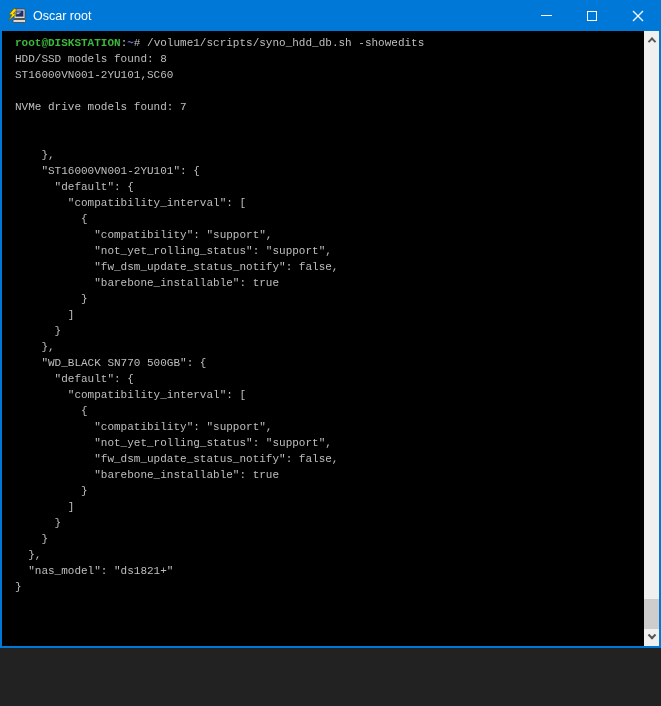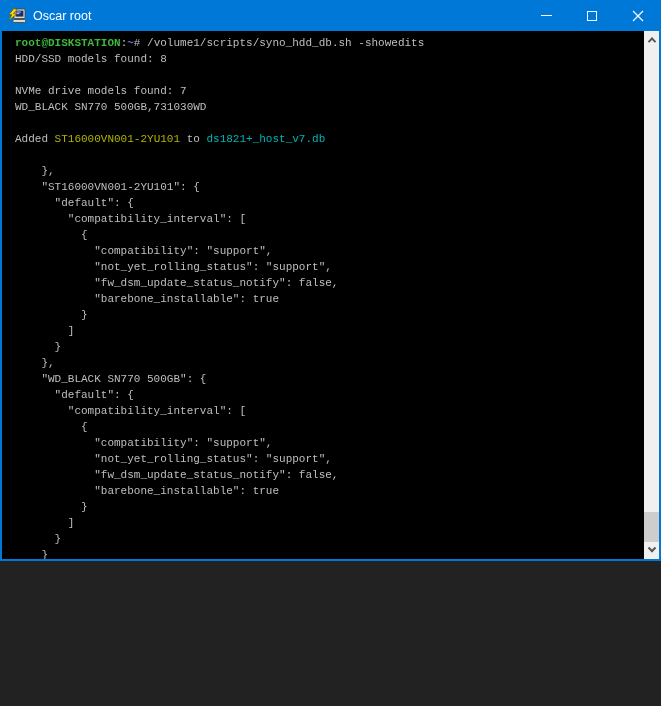--- a/index.html
+++ b/index.html
@@ -1,20 +1,20 @@
 <!DOCTYPE html>
 <html style="--c-default: #bfbfbf; --c-green: #3cb83c; --c-yellow: #b3b300; --c-cyan: #00b5b5; --c-blue: #7070d8;"><head>
 <meta charset="utf-8">
 <style>
   * { margin:0; padding:0; box-sizing:border-box; }
   html,body { width:661px; height:706px; }
   body { font-family:"Liberation Sans", sans-serif; background:#222; }
 
   .window {
-    width:661px; height:561px;
+    width:661px; height:648px;
     background:#0078d7;
     display:flex; flex-direction:column;
   }
   .titlebar {
     height:31px; flex:0 0 31px;
     background:#0078d7;
     display:flex; align-items:center;
     color:#ffffff;
   }
   .app-icon { width:18px; height:16px; margin-left:8px; flex:0 0 auto; }
@@ -109,25 +109,24 @@
           <line x1="11" y1="1" x2="1" y2="11" stroke="#ffffff" stroke-width="1.2"></line>
         </svg>
       </div>
     </div>
   </div>
 
   <div class="win-body">
     <div class="terminal" id="terminal" style="background: rgb(0, 0, 0);">
         <div class="term-line"><span class="seg-green">root@DISKSTATION</span><span class="seg-default">:</span><span class="seg-blue">~</span><span class="seg-default"># /volume1/scripts/syno_hdd_db.sh -showedits</span></div>
         <div class="term-line"><span class="seg-default">HDD/SSD models found: 8</span></div>
+        <div class="term-line"><span class="seg-default">ST16000VN001-2YU101,SC60</span></div>
         <div class="term-line"></div>
         <div class="term-line"><span class="seg-default">NVMe drive models found: 7</span></div>
-        <div class="term-line"><span class="seg-default">WD_BLACK SN770 500GB,731030WD</span></div>
         <div class="term-line"></div>
-        <div class="term-line"><span class="seg-default">Added </span><span class="seg-yellow">ST16000VN001-2YU101</span><span class="seg-default"> to </span><span class="seg-cyan">ds1821+_host_v7.db</span></div>
         <div class="term-line"></div>
         <div class="term-line"><span class="seg-default">    },</span></div>
         <div class="term-line"><span class="seg-default">    "ST16000VN001-2YU101": {</span></div>
         <div class="term-line"><span class="seg-default">      "default": {</span></div>
         <div class="term-line"><span class="seg-default">        "compatibility_interval": [</span></div>
         <div class="term-line"><span class="seg-default">          {</span></div>
         <div class="term-line"><span class="seg-default">            "compatibility": "support",</span></div>
         <div class="term-line"><span class="seg-default">            "not_yet_rolling_status": "support",</span></div>
         <div class="term-line"><span class="seg-default">            "fw_dsm_update_status_notify": false,</span></div>
         <div class="term-line"><span class="seg-default">            "barebone_installable": true</span></div>

